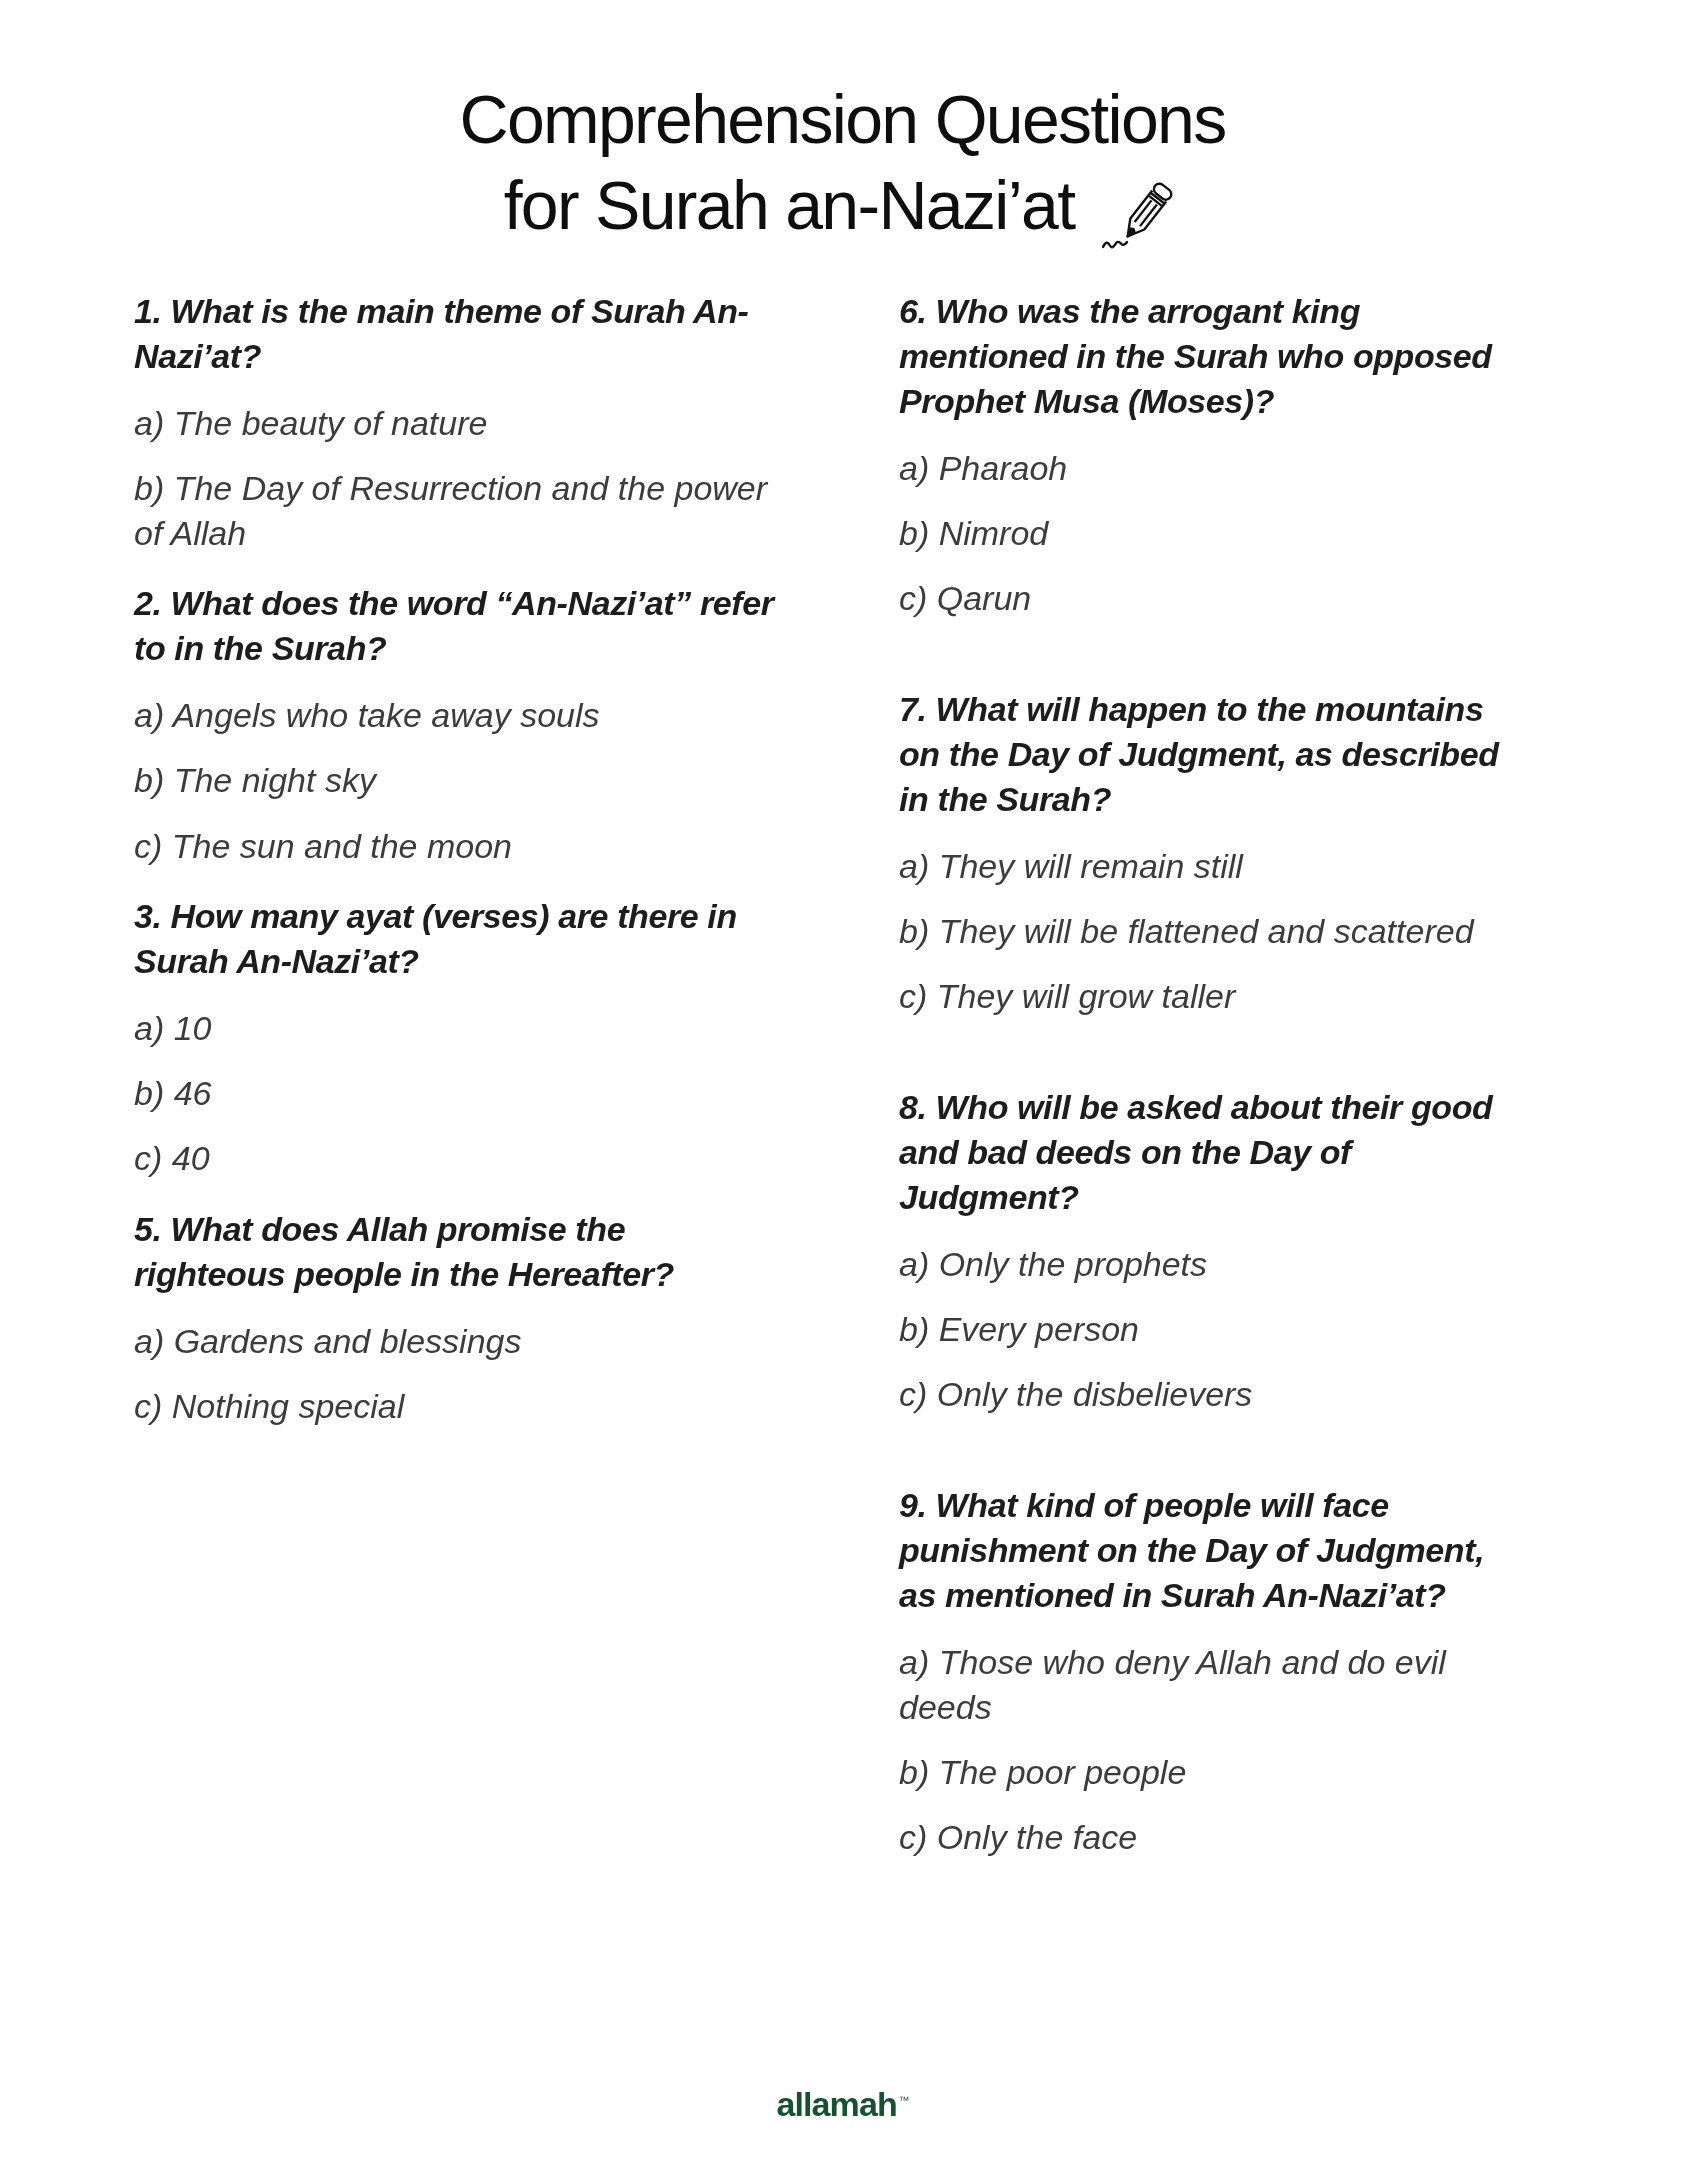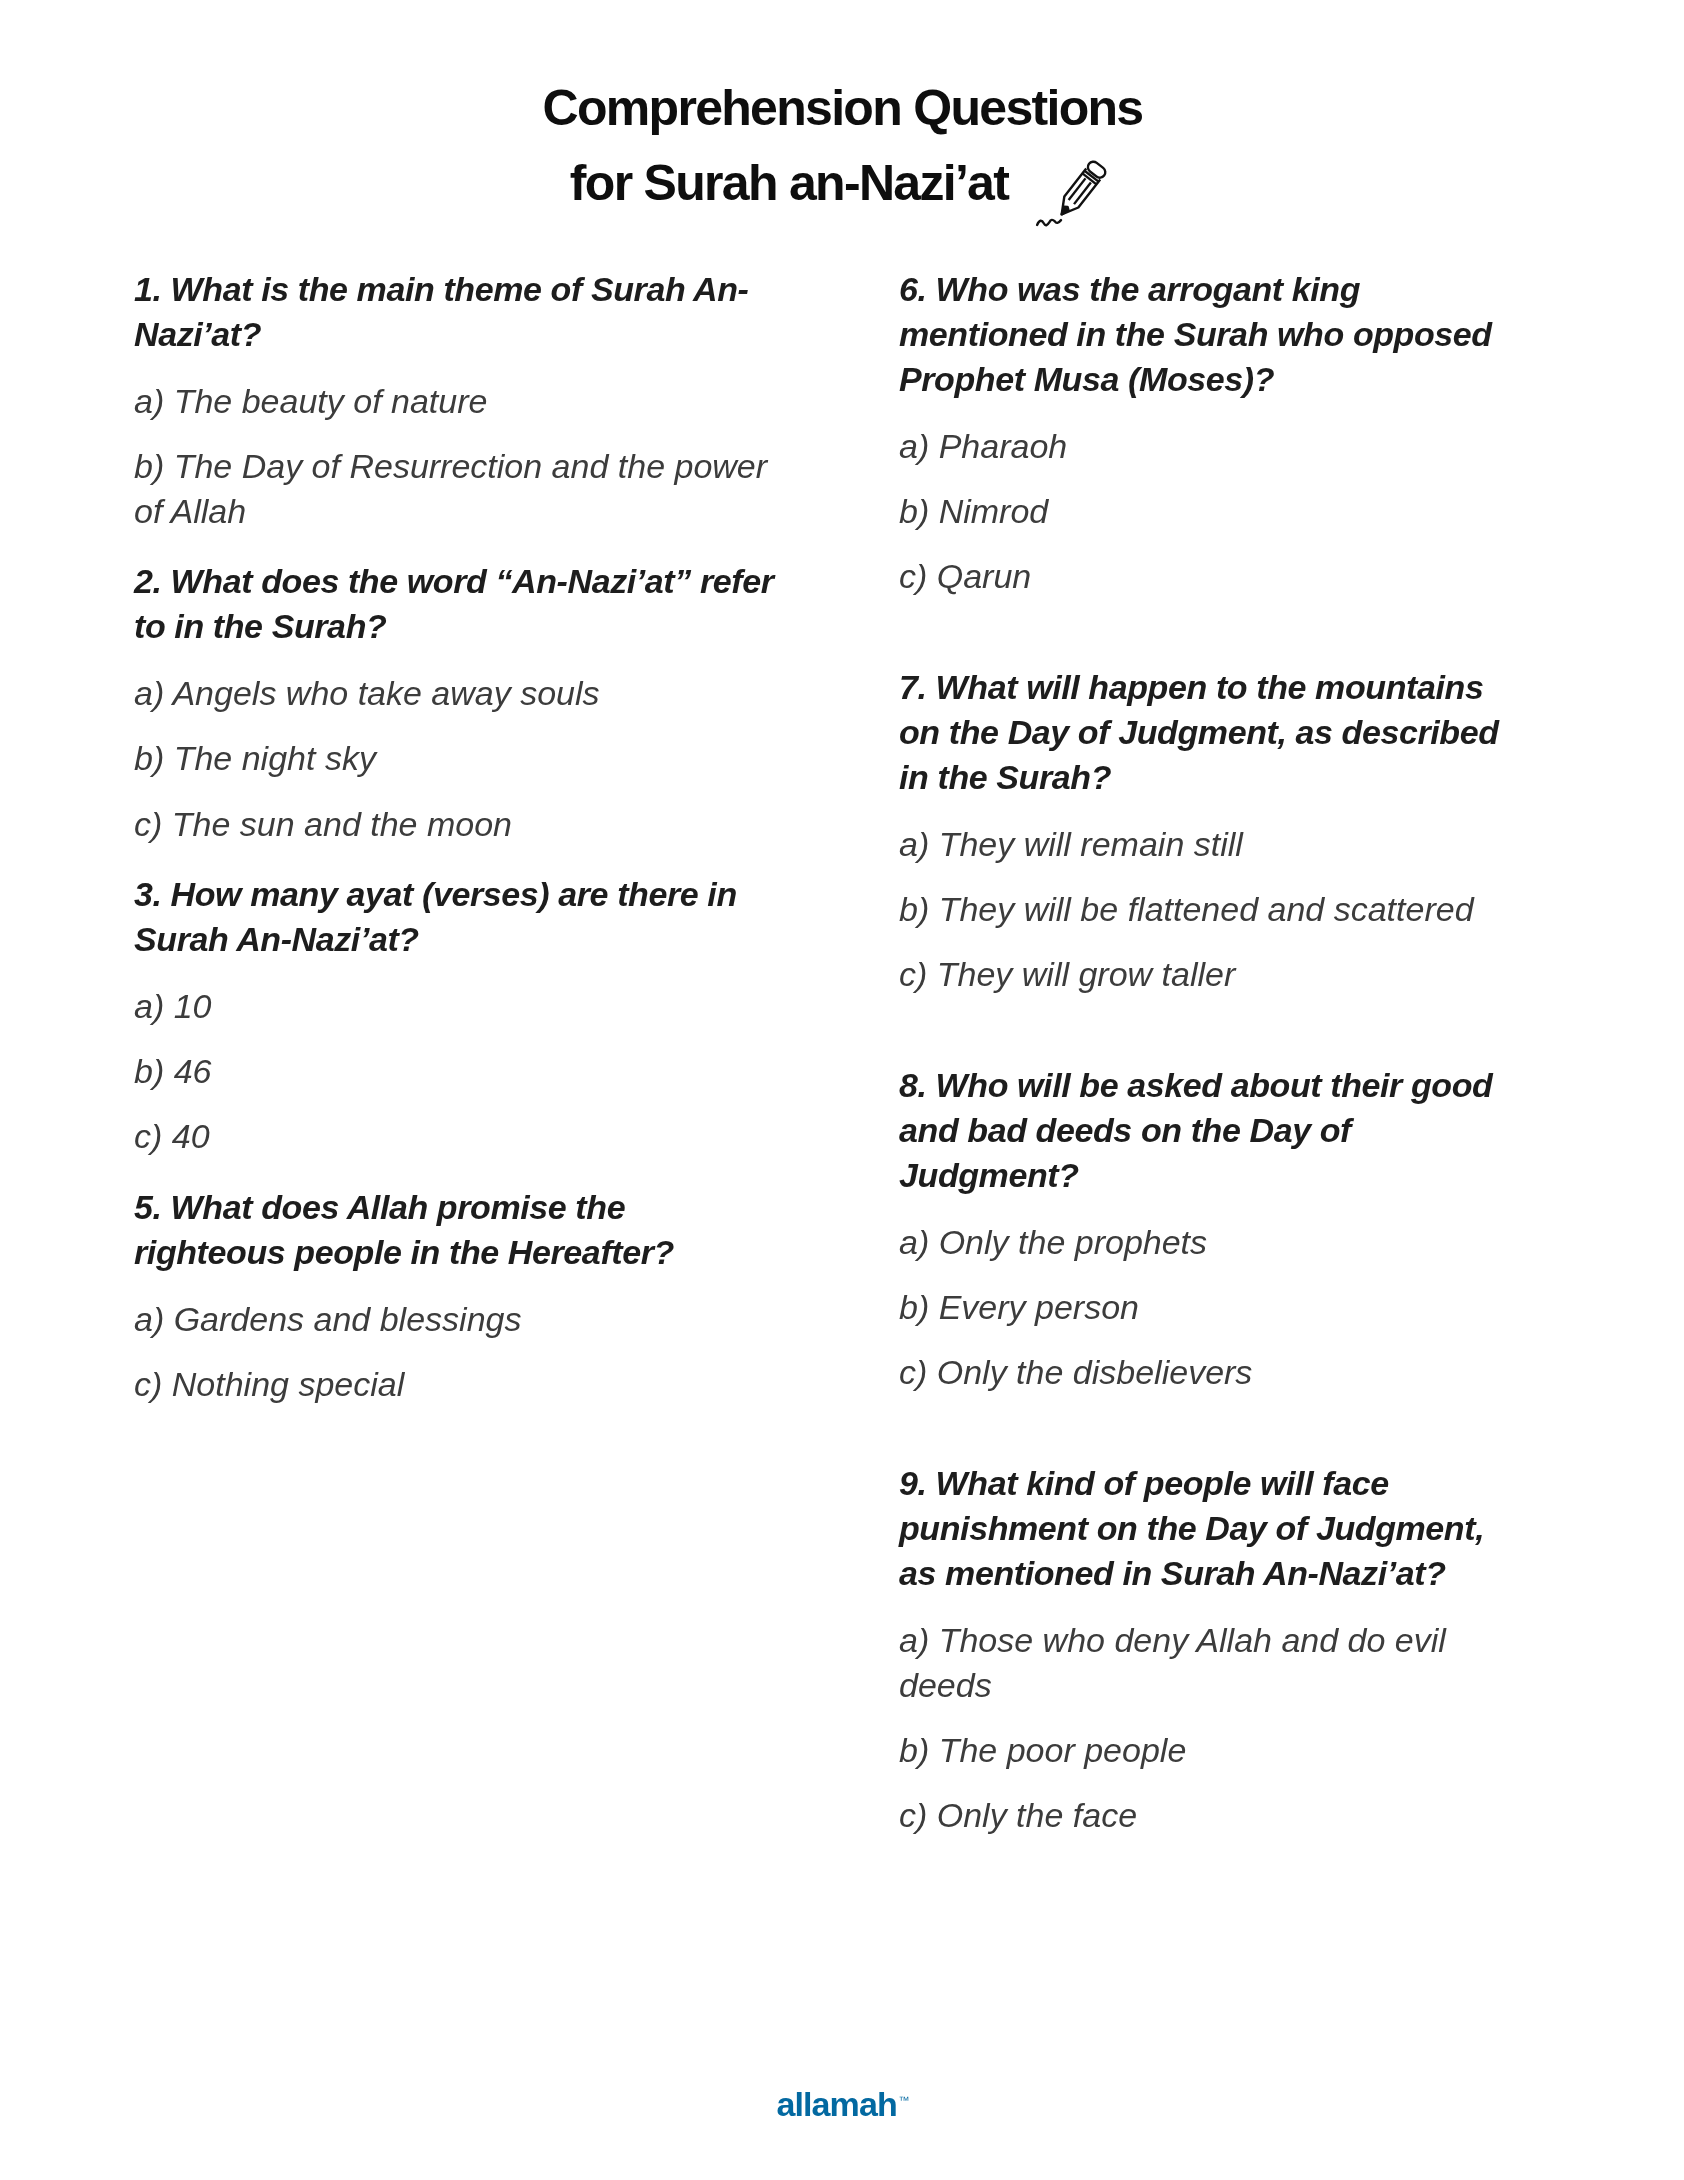--- a/index.html
+++ b/index.html
@@ -11,22 +11,22 @@
     font-family:"Liberation Sans", sans-serif;
     box-sizing:border-box;
   }
   .title-block{
     padding-top:78px;
     text-align:center;
     color:#0e0e0e;
   }
   .title-line{
     display:block;
-    font-size:50px;
-    font-weight:700;
+    font-size:68px;
+    font-weight:400;
     letter-spacing:-1.7px;
     line-height:1.22;
   }
   .title-line2-wrap{
     display:flex;
     align-items:center;
     justify-content:center;
     gap:25px;
   }
   .pencil{
@@ -62,21 +62,21 @@
   .footer{
     position:absolute;
     left:0;right:0;
     top:2085px;
     text-align:center;
   }
   .logo{
     font-size:34px;
     font-weight:700;
     letter-spacing:-0.9px;
-    color:#0369a1;
+    color:#14532d;
     display:inline-block;
   }
   .logo sup{
     font-size:11px;
     font-weight:400;
     vertical-align:super;
     margin-left:1.7px;
   }
 </style>
 </head>

